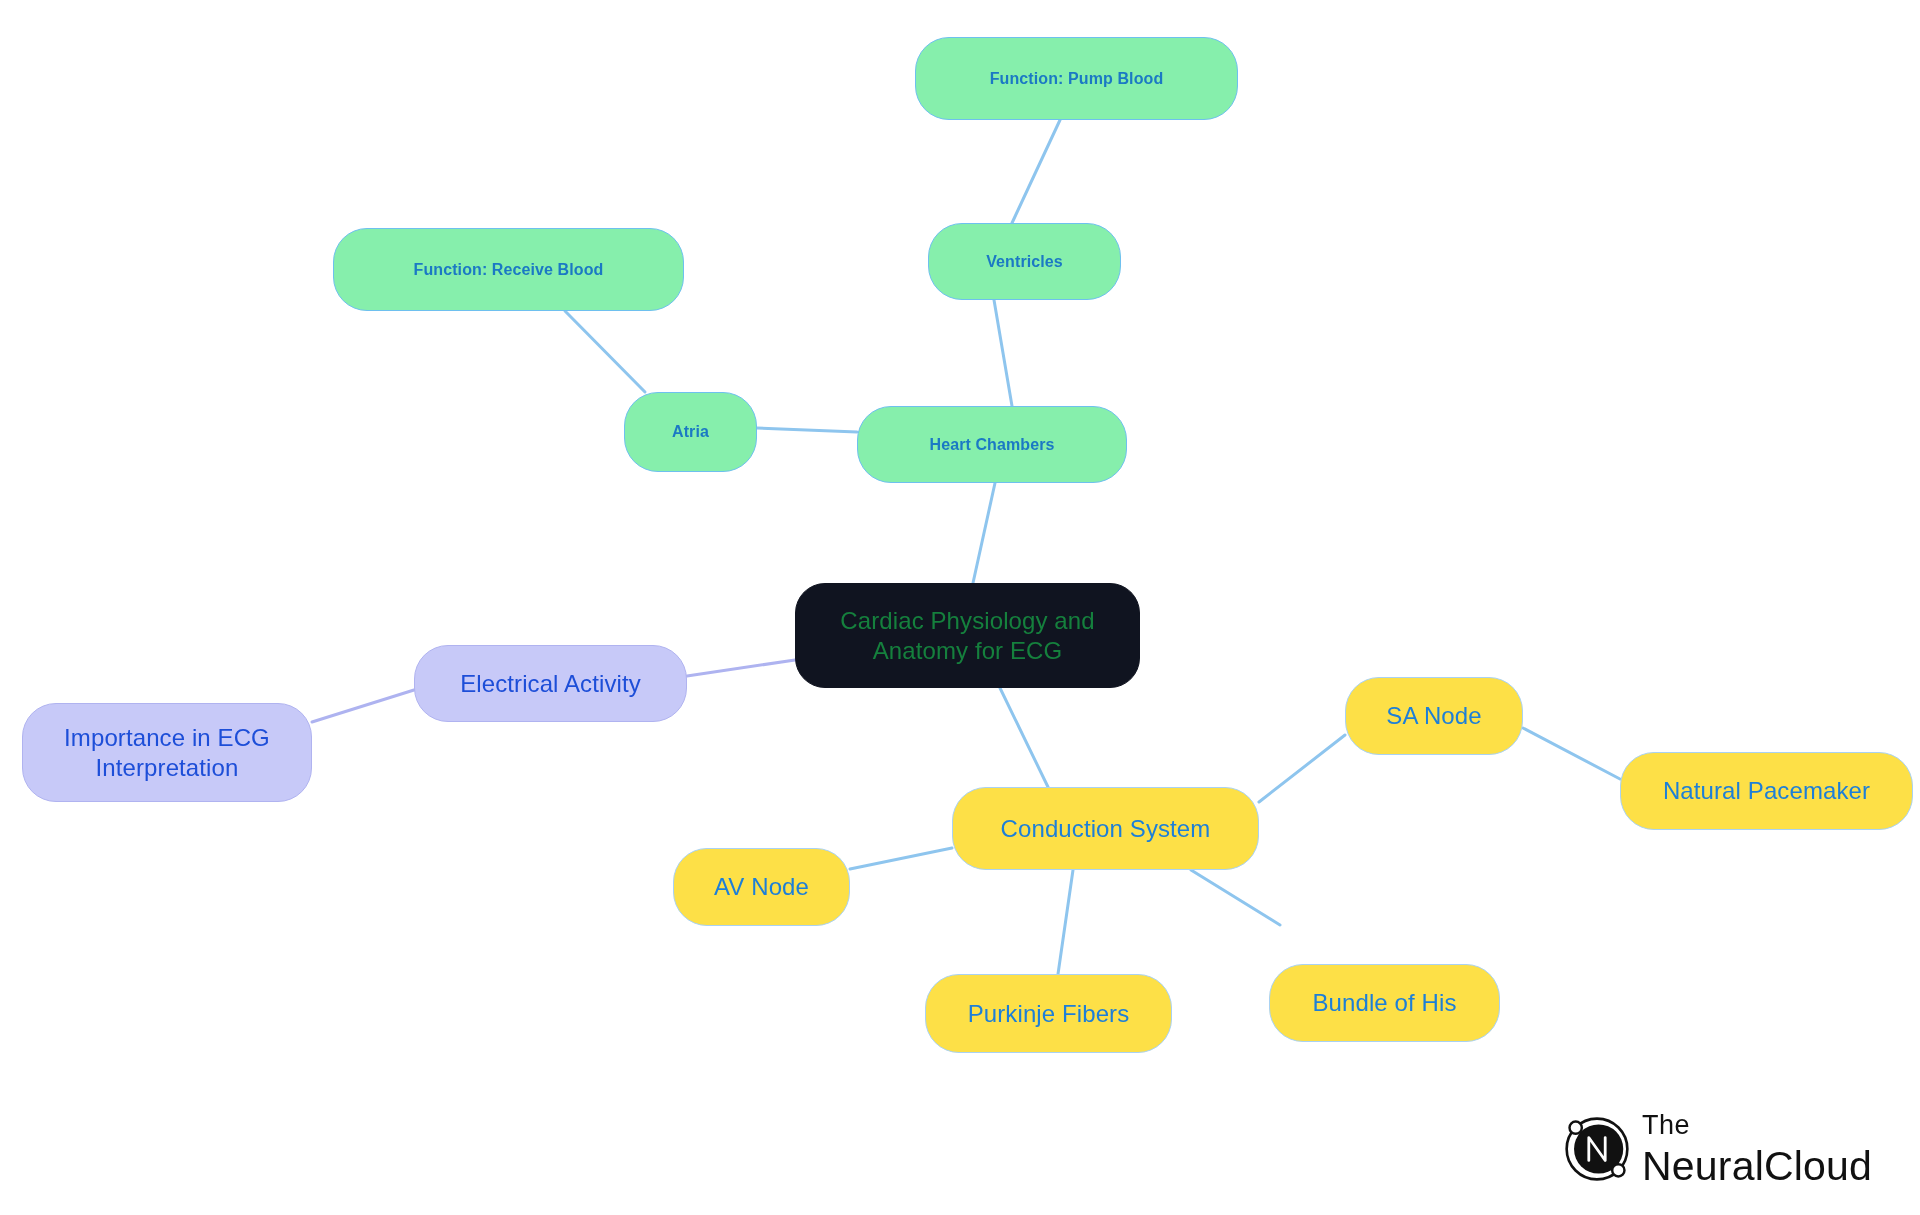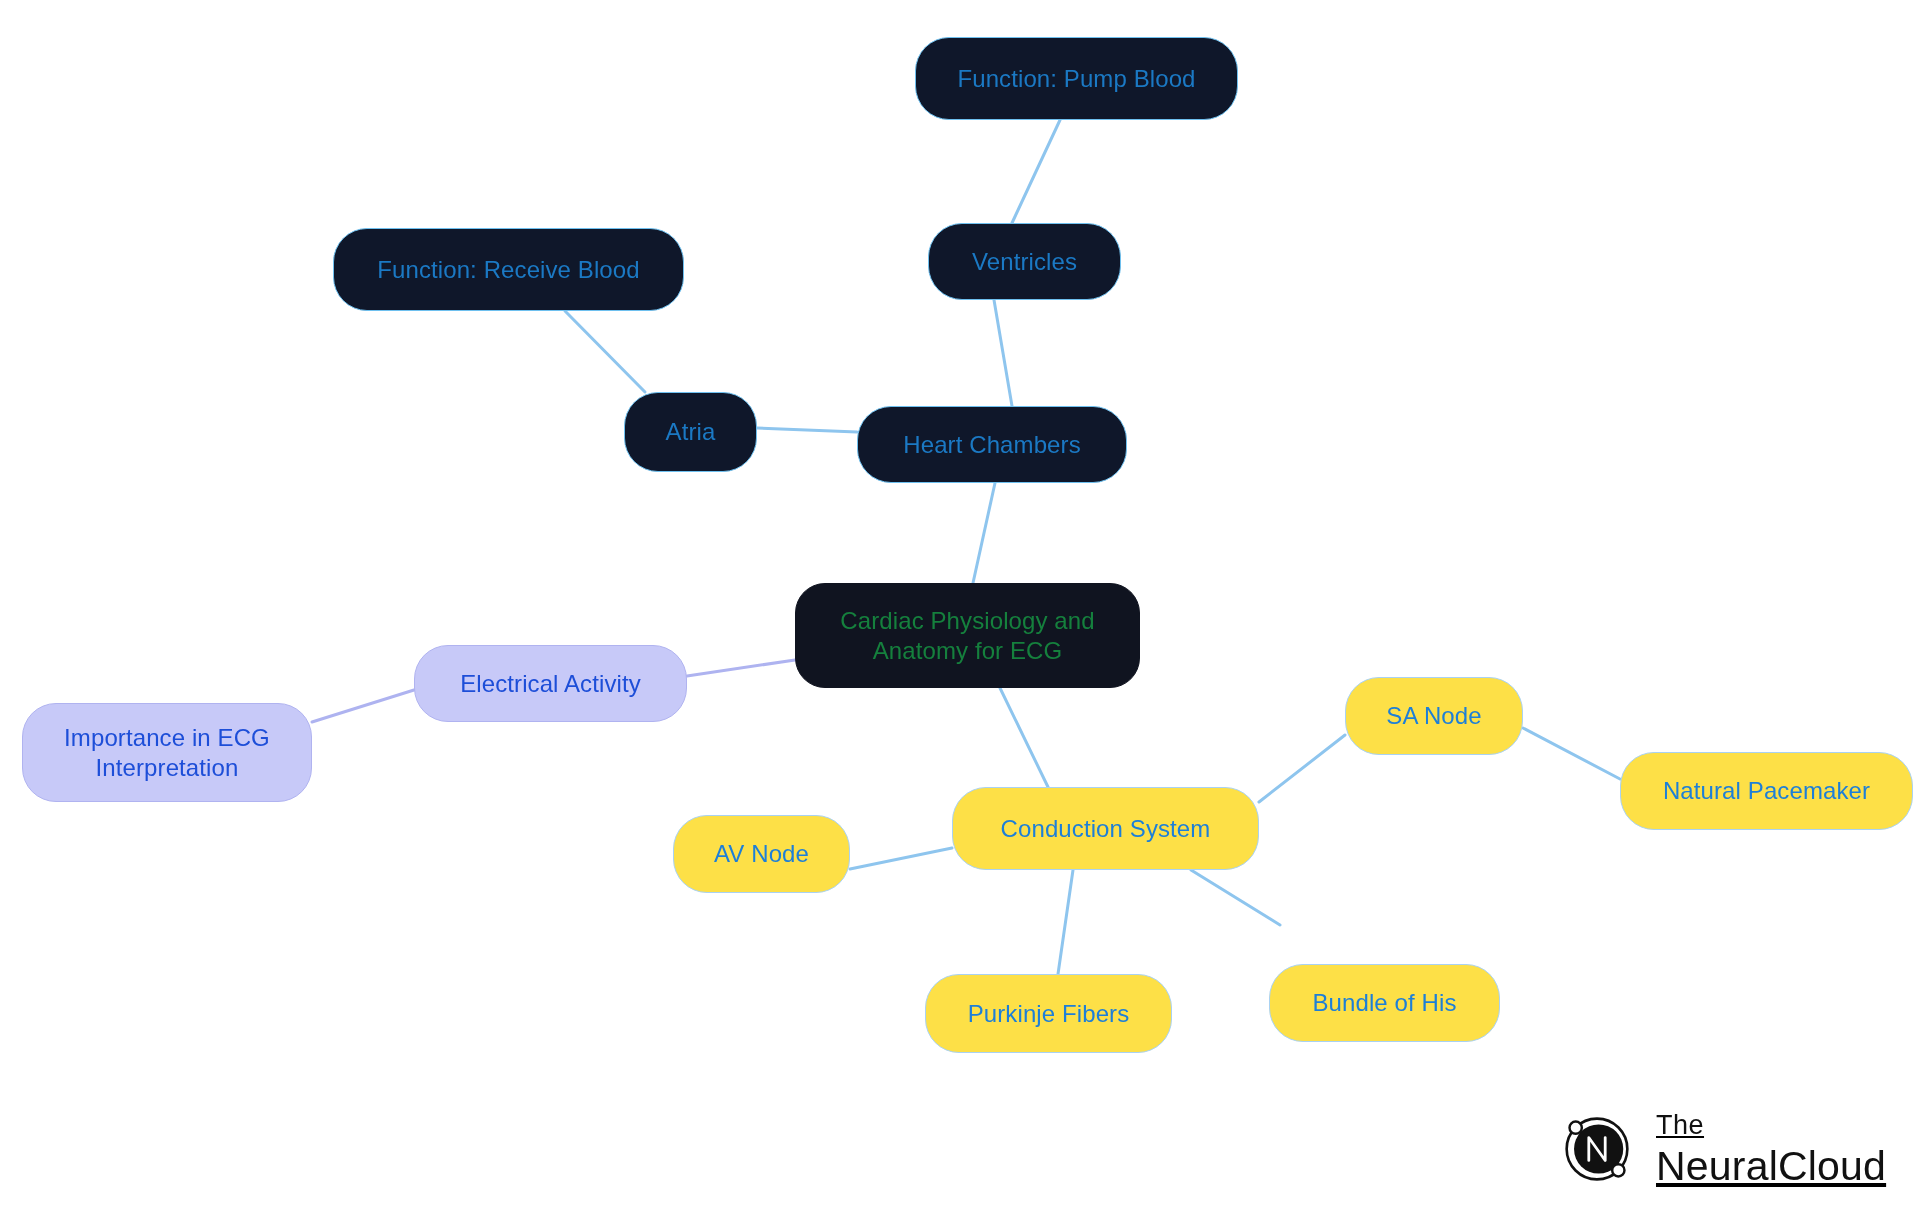--- a/index.html
+++ b/index.html
@@ -40,43 +40,43 @@
     letter-spacing: 0.1px;
   }
   .node.root {
     background: #101420;
     border: 1px solid #101420;
     color: #15803d;
     font-size: 24px;
     border-radius: 30px;
   }
   .node.blue-a {
-    background: #0f172a;
+    background: #86efac;
     border: 1.6px solid #6ec0ef;
     color: #1b79c4;
-    font-size: 24px;
+    font-size: 16px;
+    font-weight: bold;
   }
   .node.blue-b {
     background: #fde047;
     border: 1.6px solid #a9d2f3;
     color: #1d7fd8;
     font-size: 24px;
   }
   .node.purple {
     background: #c7c9f8;
     border: 1.6px solid #b0b3f0;
     color: #1d4ed8;
     font-size: 24px;
   }
   .logo {
     position: absolute;
     display: flex;
     align-items: center;
-    gap: 18px;
-    text-decoration: underline;
+    gap: 4px;
   }
   .logo-mark {
     width: 82px;
     height: 82px;
     flex: 0 0 auto;
   }
   .logo-text {
     display: flex;
     flex-direction: column;
     justify-content: center;
@@ -120,21 +120,21 @@
       <div class="node root" style="left: 795px; top: 583px; width: 345px; height: 105px;">Cardiac Physiology and
 Anatomy for ECG</div>
       <div class="node blue-a" style="left: 857px; top: 406px; width: 270px; height: 77px;">Heart Chambers</div>
       <div class="node blue-a" style="left: 928px; top: 223px; width: 193px; height: 77px;">Ventricles</div>
       <div class="node blue-a" style="left: 915px; top: 37px; width: 323px; height: 83px;">Function: Pump Blood</div>
       <div class="node blue-a" style="left: 624px; top: 392px; width: 133px; height: 80px;">Atria</div>
       <div class="node blue-a" style="left: 333px; top: 228px; width: 351px; height: 83px;">Function: Receive Blood</div>
       <div class="node blue-b" style="left: 952px; top: 787px; width: 307px; height: 83px;">Conduction System</div>
       <div class="node blue-b" style="left: 1345px; top: 677px; width: 178px; height: 78px;">SA Node</div>
       <div class="node blue-b" style="left: 1620px; top: 752px; width: 293px; height: 78px;">Natural Pacemaker</div>
-      <div class="node blue-b" style="left: 673px; top: 815px; width: 177px; height: 78px;">AV Node</div>
+      <div class="node blue-b" style="left: 673px; top: 848px; width: 177px; height: 78px;">AV Node</div>
       <div class="node blue-b" style="left: 925px; top: 974px; width: 247px; height: 79px;">Purkinje Fibers</div>
       <div class="node blue-b" style="left: 1269px; top: 925px; width: 231px; height: 78px; margin-top: 39px;">Bundle of His</div>
       <div class="node purple" style="left: 414px; top: 645px; width: 273px; height: 77px;">Electrical Activity</div>
       <div class="node purple" style="left: 22px; top: 683px; width: 290px; height: 99px; margin-top: 20px;">Importance in ECG
 Interpretation</div>
     </div>
 
   <div class="logo" style="left:1556px; top:1108px;">
     <svg class="logo-mark" viewBox="0 0 100 100" xmlns="http://www.w3.org/2000/svg">
       <circle cx="50" cy="50" r="37" fill="none" stroke="#111111" stroke-width="3.2"></circle>

